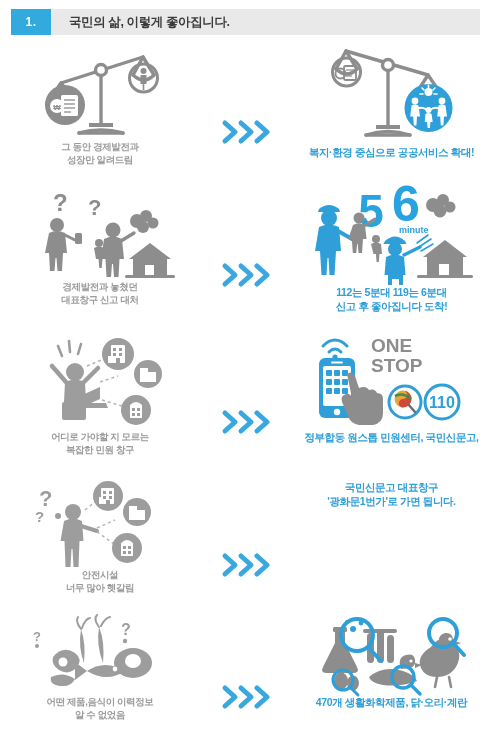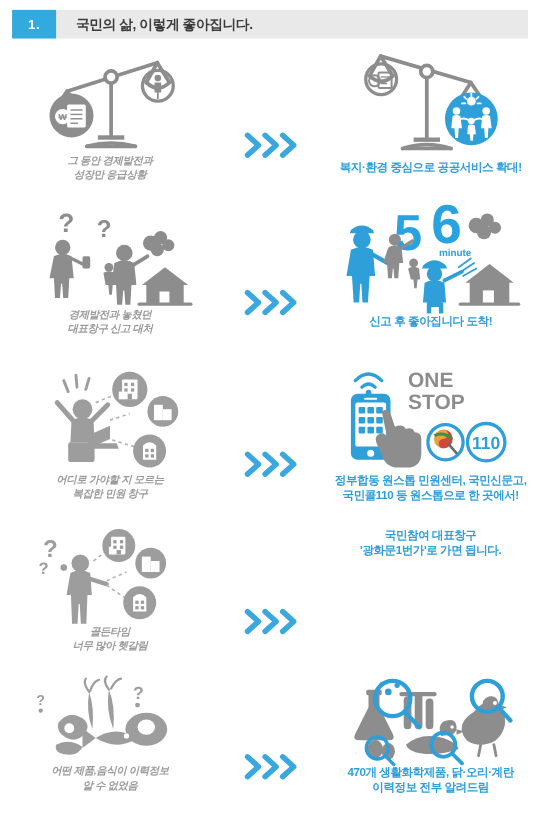--- a/index.html
+++ b/index.html
@@ -78,21 +78,21 @@
     align-items: flex-end;
     justify-content: center;
   }
   .caption {
     text-align: center;
     font-size: 9.5px;
     line-height: 13px;
     letter-spacing: -.4px;
     font-weight: bold;
   }
-  .caption.gray { color: #9b9b9b; font-style: italic; }
+  .caption.gray { color: #9b9b9b; }
   .caption.blue { color: #2e9fd8; font-size: 10.5px; line-height: 14px; }
 
   
   .chev-wrap {
     display: flex;
     align-items: center;
     gap: 1px;
     margin-top: 34px;
   }
   .chev { display: block; }
@@ -153,21 +153,21 @@
 
           <circle cx="108.5" cy="33" r="14" fill="none" stroke="#8d8d8d" stroke-width="3"></circle>
           <g fill="#8d8d8d">
             <circle cx="108.5" cy="26" r="3"></circle>
             <path d="M105.5 30 h6 v9 h-2.2 v6 h-1.6 v-6 h-2.2 z"></path>
           </g>
         </svg>
       </div>
       <div class="caption gray">
         <div>그 동안 경제발전과</div>
-        <div>성장만 응급상황</div>
+        <div>성장만 알려드림</div>
       </div>
     </div>
 
     <div class="cell arrow">
       <div class="chev-wrap">
         <svg class="chev" width="15" height="22" viewBox="0 0 15 22">
             <path d="M2 2 L12 11 L2 20" fill="none" stroke="#3aa8de" stroke-width="5" stroke-linecap="round" stroke-linejoin="round"></path>
           </svg>
         <svg class="chev" width="15" height="22" viewBox="0 0 15 22">
             <path d="M2 2 L12 11 L2 20" fill="none" stroke="#3aa8de" stroke-width="5" stroke-linecap="round" stroke-linejoin="round"></path>
@@ -330,20 +330,21 @@
             <circle cx="134" cy="15" r="6"></circle>
             <circle cx="141" cy="22" r="5.5"></circle>
             <circle cx="131" cy="26" r="6.5"></circle>
             <path d="M118 92 h36 v-20 h4 l-22 -17 l-22 17 h4 z"></path>
             <rect x="130" y="79" width="10" height="13" fill="#ffffff"></rect>
             <rect x="108" y="90" width="56" height="3" rx="1.5"></rect>
           </g>
         </svg>
       </div>
       <div class="caption blue">
+        <div>112는 5분대 119는 6분대</div>
         <div>신고 후 좋아집니다 도착!</div>
       </div>
     </div>
   </div>
 
   <div class="row r3">
 
     <div class="cell left">
       <div class="art">
         <svg width="140" height="100" viewBox="0 0 140 100">
@@ -460,21 +461,20 @@
           <g stroke="#6b6b6b" stroke-width="2.4" stroke-linecap="round">
             <line x1="99" y1="74" x2="106" y2="82"></line>
           </g>
 
           <circle cx="133" cy="72" r="17" fill="none" stroke="#2e9fd8" stroke-width="3"></circle>
           <text x="133" y="78" font-size="16" font-weight="bold" fill="#2e9fd8" text-anchor="middle" font-family="'Liberation Sans',sans-serif">110</text>
         </svg>
       </div>
       <div class="caption blue">
         <div>정부합동 원스톱 민원센터, 국민신문고,</div>
-        <div>국민콜110 등 원스톱으로 한 곳에서!</div>
       </div>
     </div>
   </div>
 
   <div class="row r4">
 
     <div class="cell left">
       <div class="art">
         <svg width="135" height="88" viewBox="0 0 135 88">
 
@@ -517,42 +517,42 @@
             </g>
           <g fill="#9d9d9d">
             <rect x="90" y="66" width="3" height="3"></rect>
               <rect x="95" y="66" width="3" height="3"></rect>
             <rect x="90" y="71" width="3" height="3"></rect>
               <rect x="95" y="71" width="3" height="3"></rect>
           </g>
         </svg>
       </div>
       <div class="caption gray">
-        <div>골든타임</div>
+        <div>안전시설</div>
         <div>너무 많아 헷갈림</div>
       </div>
     </div>
 
     <div class="cell arrow">
       <div class="chev-wrap">
         <svg class="chev" width="15" height="22" viewBox="0 0 15 22">
             <path d="M2 2 L12 11 L2 20" fill="none" stroke="#3aa8de" stroke-width="5" stroke-linecap="round" stroke-linejoin="round"></path>
           </svg>
         <svg class="chev" width="15" height="22" viewBox="0 0 15 22">
             <path d="M2 2 L12 11 L2 20" fill="none" stroke="#3aa8de" stroke-width="5" stroke-linecap="round" stroke-linejoin="round"></path>
           </svg>
         <svg class="chev" width="15" height="22" viewBox="0 0 15 22">
             <path d="M2 2 L12 11 L2 20" fill="none" stroke="#3aa8de" stroke-width="5" stroke-linecap="round" stroke-linejoin="round"></path>
           </svg>
       </div>
     </div>
 
     <div class="cell right">
       <div class="caption blue">
-        <div>국민참여 대표창구</div>
+        <div>국민신문고 대표창구</div>
         <div>'광화문1번가'로 가면 됩니다.</div>
       </div>
     </div>
   </div>
 
   <div class="row r5">
 
     <div class="cell left">
       <div class="art">
         <svg width="150" height="80" viewBox="0 0 150 80">
@@ -653,18 +653,17 @@
 
           <g fill="#2e9fd8">
             <circle cx="44" cy="14" r="3"></circle>
             <circle cx="52" cy="8" r="2.4"></circle>
             <circle cx="38" cy="7" r="2"></circle>
           </g>
         </svg>
       </div>
       <div class="caption blue">
         <div>470개 생활화학제품, 닭·오리·계란</div>
-        <div>이력정보 전부 알려드림</div>
       </div>
     </div>
   </div>
 
 </div>
 
 </body></html>

